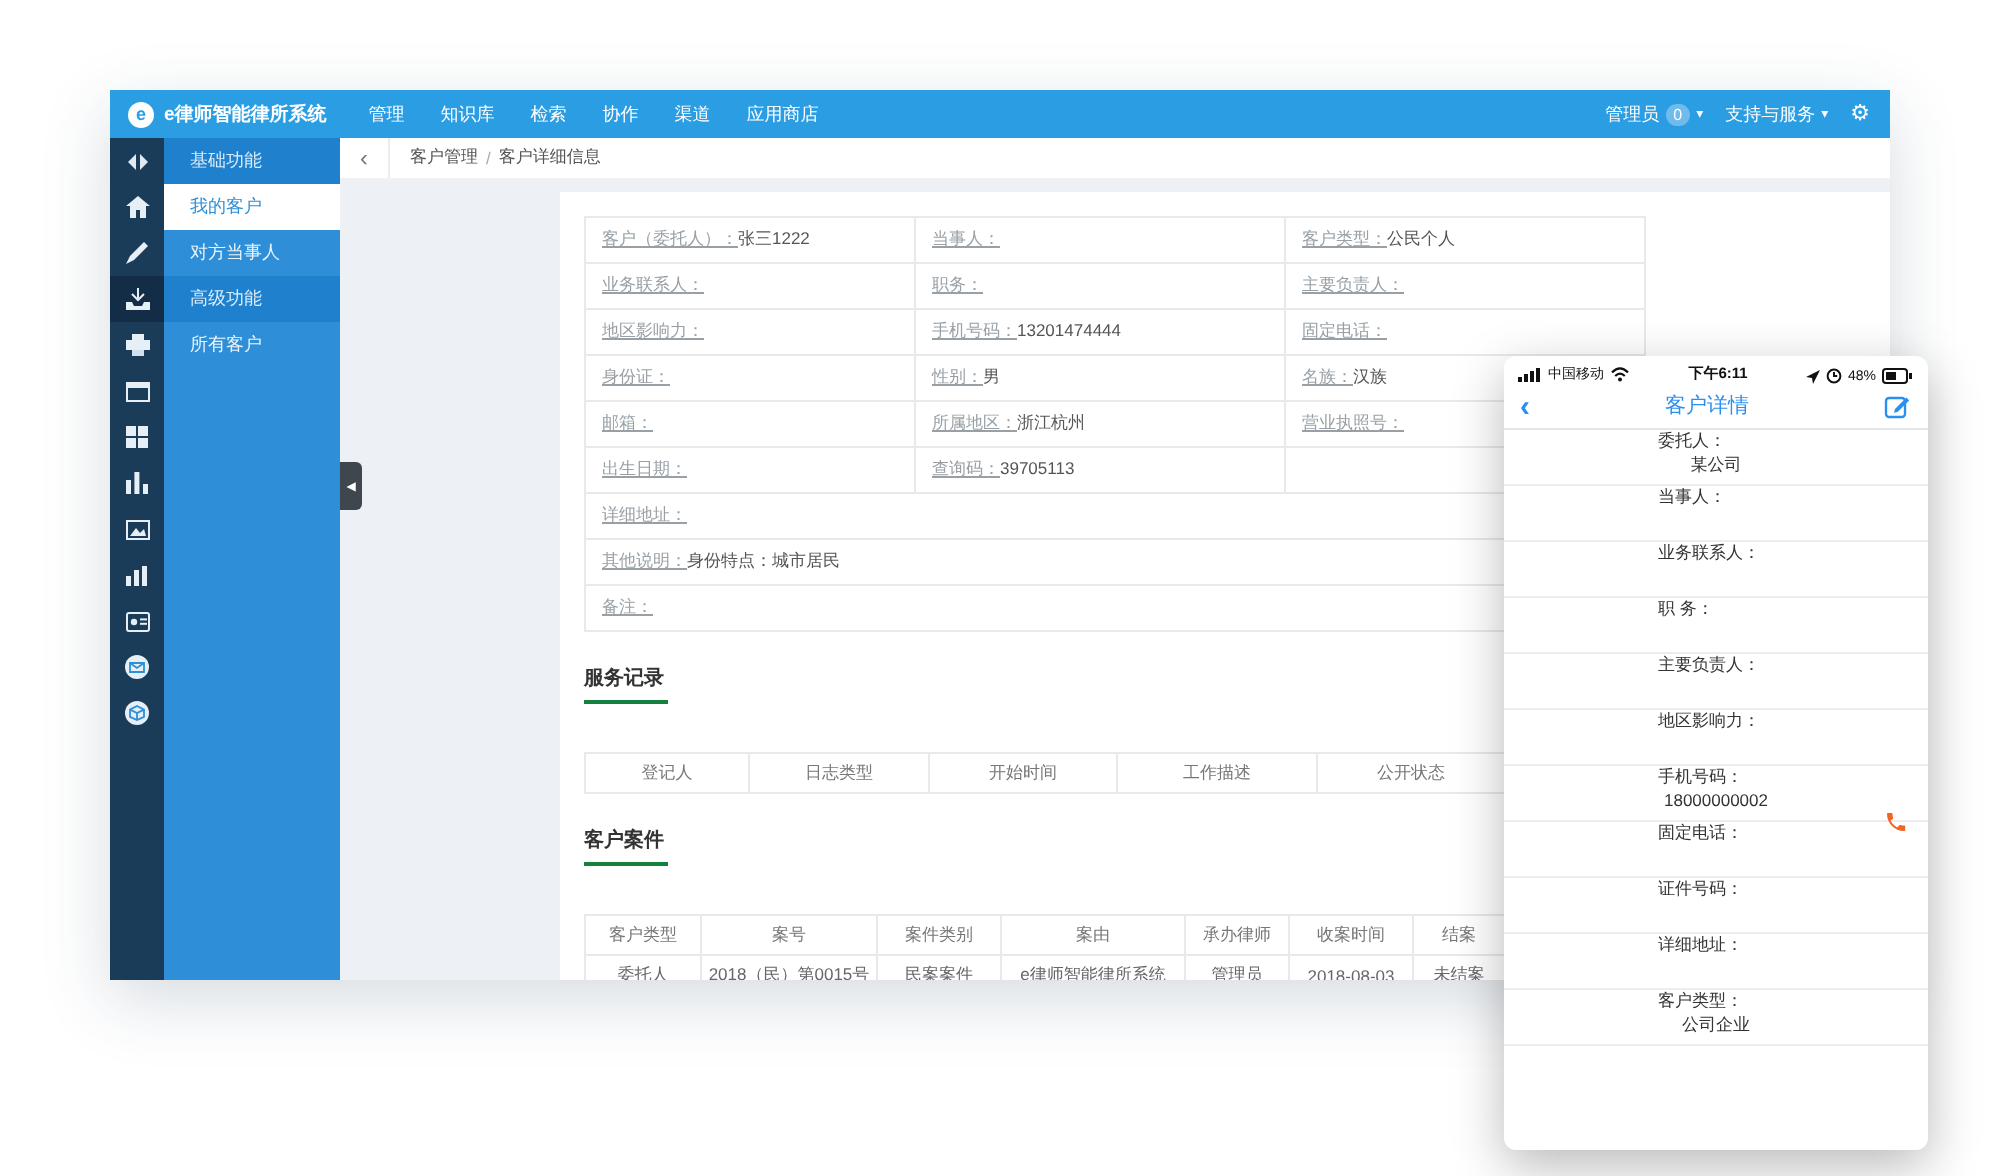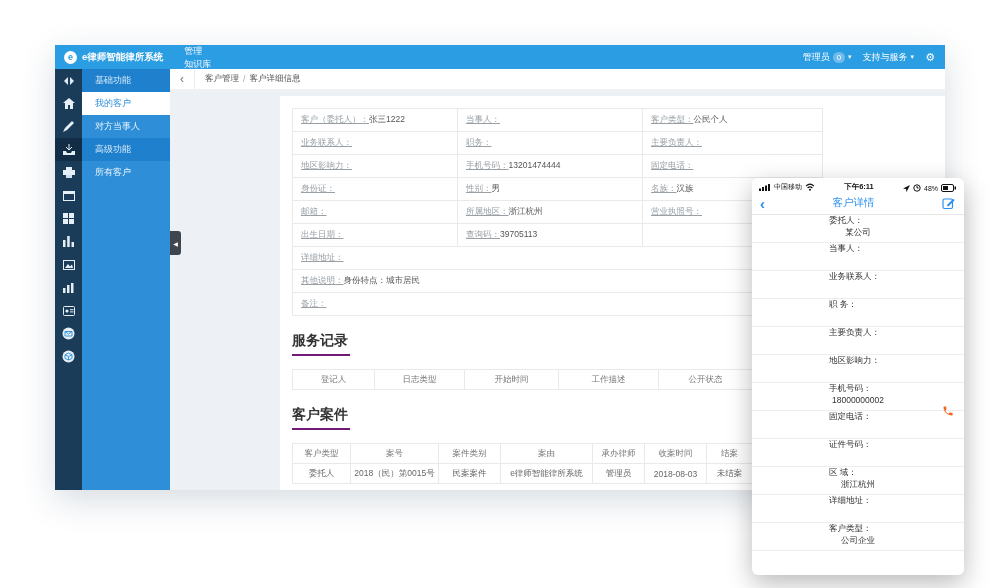--- a/index.html
+++ b/index.html
@@ -6,21 +6,21 @@
   .stage{position:relative;width:1000px;height:588px;background:#fff;overflow:hidden;
          font-family:"Liberation Sans","DejaVu Sans",sans-serif;}
   
   .window{position:absolute;left:55px;top:45px;width:890px;height:445px;background:#fff;
           box-shadow:0 10px 32px rgba(30,60,90,.18);}
   
   .navbar{position:absolute;top:0;left:0;right:0;height:24px;background:#2b9de3;display:flex;align-items:center;color:#fff;}
   .brand{display:flex;align-items:center;gap:5px;padding:0 12px 0 9px;font-size:9.5px;font-weight:bold;white-space:nowrap;}
   .logo-mark{width:13px;height:13px;border-radius:50%;background:#fff;color:#2b9de3;font-size:9px;font-weight:bold;
              display:flex;align-items:center;justify-content:center;flex-shrink:0;}
-  .nav-menu{display:flex;height:100%;flex-direction:column;}
+  .nav-menu{display:flex;height:100%;}
   .nav-item{display:flex;align-items:center;padding:0 9px;font-size:9px;cursor:pointer;white-space:nowrap;}
   .nav-right{margin-left:auto;display:flex;align-items:center;font-size:9px;padding-right:10px;gap:11px;white-space:nowrap;}
   .drop{display:flex;align-items:center;gap:3px;cursor:pointer;}
   .badge{background:rgba(255,255,255,.32);border-radius:7px;padding:0 4px;font-size:8px;line-height:11px;}
   .caret{font-size:7px;opacity:.95;}
   .gear{font-size:11px;line-height:1;cursor:pointer;}
   
   .rail{position:absolute;top:24px;left:0;bottom:0;width:27px;background:#1b3c59;}
   .rail-cell{height:23px;display:flex;align-items:center;justify-content:center;cursor:pointer;}
   .rail-cell.dark{background:#132d46;}
@@ -38,22 +38,22 @@
   .card{position:absolute;top:27px;left:110px;right:0;bottom:0;background:#fff;padding:12px 0 0 12px;box-sizing:border-box;overflow:hidden;}
   .collapse-tab{position:absolute;top:162px;left:0;width:11px;height:24px;background:#3f464d;border-radius:0 3px 3px 0;
                 color:#fff;font-size:6px;display:flex;align-items:center;justify-content:center;cursor:pointer;z-index:3;}
   
   .detail-table{border-collapse:collapse;table-layout:fixed;width:530px;font-size:8.5px;}
   .detail-table td{border:1px solid #e9e9e9;height:22px;padding:0 0 0 8px;overflow:hidden;white-space:nowrap;}
   .detail-table td.open{border-right:none;}
   .lbl{color:#98a0a6;text-decoration:underline;}
   .val{color:#555;}
   
-  .sec-title{display:inline-block;font-size:14px;font-weight:bold;color:#333;padding:0 2px 4px 0;
-             border-bottom:2px solid #701a75;margin:16px 0 4px;}
+  .sec-title{display:inline-block;font-size:10px;font-weight:bold;color:#333;padding:0 2px 4px 0;
+             border-bottom:2px solid #15803d;margin:16px 0 15px;}
   .grid-table{border-collapse:collapse;table-layout:fixed;width:460px;font-size:8.5px;margin-top:9px;}
   .grid-table th,.grid-table td{border:1px solid #e9e9e9;height:19px;text-align:center;font-weight:normal;
                                 color:#777;padding:0 2px;overflow:hidden;white-space:nowrap;}
   .grid-table td{color:#666;}
   
   .phone{position:absolute;left:752px;top:178px;width:212px;height:397px;background:#fff;border-radius:6px;
          box-shadow:0 8px 26px rgba(0,0,0,.28);overflow:hidden;z-index:10;}
   .p-status{height:14px;display:flex;align-items:flex-end;padding:0 7px;font-size:7px;color:#111;}
   .p-left,.p-right{display:flex;align-items:center;gap:3px;}
   .p-mid{flex:1;text-align:center;font-weight:bold;font-size:7.5px;color:#111;}
@@ -398,24 +398,20 @@
     </div>
     <div class="p-row">
         <span class="p-lbl">固定电话：</span>
         <span class="p-val"></span>
       </div>
     <div class="p-row">
         <span class="p-lbl">证件号码：</span>
         <span class="p-val"></span>
       </div>
     <div class="p-row">
-        <span class="p-lbl">区 域：</span>
-        <span class="p-val">浙江杭州</span>
-      </div>
-    <div class="p-row">
         <span class="p-lbl">详细地址：</span>
         <span class="p-val"></span>
       </div>
     <div class="p-row">
         <span class="p-lbl">客户类型：</span>
         <span class="p-val">公司企业</span>
       </div>
 
   </div>
 

